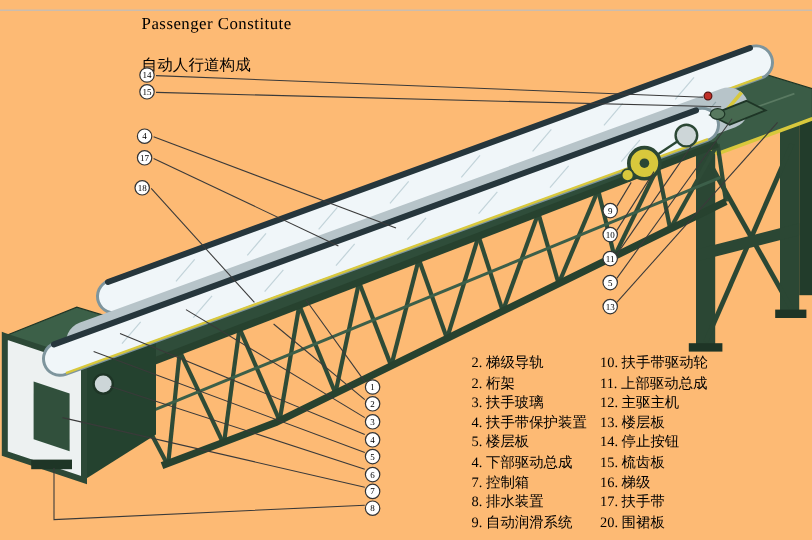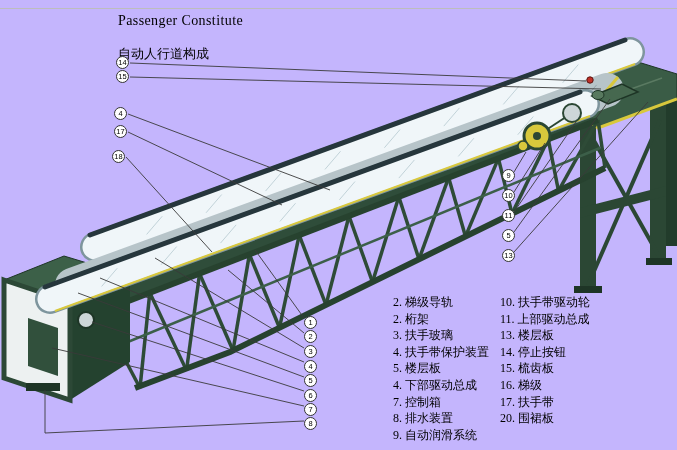--- a/index.html
+++ b/index.html
@@ -1,25 +1,25 @@
 <!DOCTYPE html>
 <html><head>
 <meta charset="utf-8">
 <style>
   *{margin:0;padding:0;box-sizing:border-box}
   body{background:#ffffff}
-  .stage{position:relative;width:677px;height:450px;background:#c4b5fd;overflow:hidden;
+  .stage{position:relative;width:677px;height:450px;background:#fdba74;overflow:hidden;
          font-family:"Liberation Serif","DejaVu Sans",serif}
   .top-rule{position:absolute;left:0;top:8px;width:677px;height:0;border-top:1px solid #bdbdbd}
   .title{position:absolute;left:118px;top:13px;color:#000}
   .t-en{font-size:14px;letter-spacing:.4px}
   .t-zh{font-size:13px;margin-top:16px}
   svg.art{position:absolute;left:0;top:0}
   .marker{position:absolute;width:13px;height:13px;border:1px solid #333;border-radius:50%;
-          background:#fff;font-family:Liberation Sans, sans-serif;font-size:7.5px;line-height:11px;
+          background:#fff;font-family:Liberation Serif, serif;font-size:7.5px;line-height:11px;
           text-align:center;color:#000}
   .legend{position:absolute;font-size:12px;line-height:16.6px;color:#000;white-space:nowrap}
   .legend-1{left:393px;top:294px}
   .legend-2{left:500px;top:294px}
 </style>
 </head>
 <body>
 
 <div class="stage">
 
@@ -213,20 +213,21 @@
     <div>5. 楼层板</div>
     <div>4. 下部驱动总成</div>
     <div>7. 控制箱</div>
     <div>8. 排水装置</div>
     <div>9. 自动润滑系统</div>
   </div>
 
   <div class="legend legend-2">
     <div>10. 扶手带驱动轮</div>
     <div>11. 上部驱动总成</div>
+    <div>12. 主驱主机</div>
     <div>13. 楼层板</div>
     <div>14. 停止按钮</div>
     <div>15. 梳齿板</div>
     <div>16. 梯级</div>
     <div>17. 扶手带</div>
     <div>20. 围裙板</div>
   </div>
 
 </div>
 

